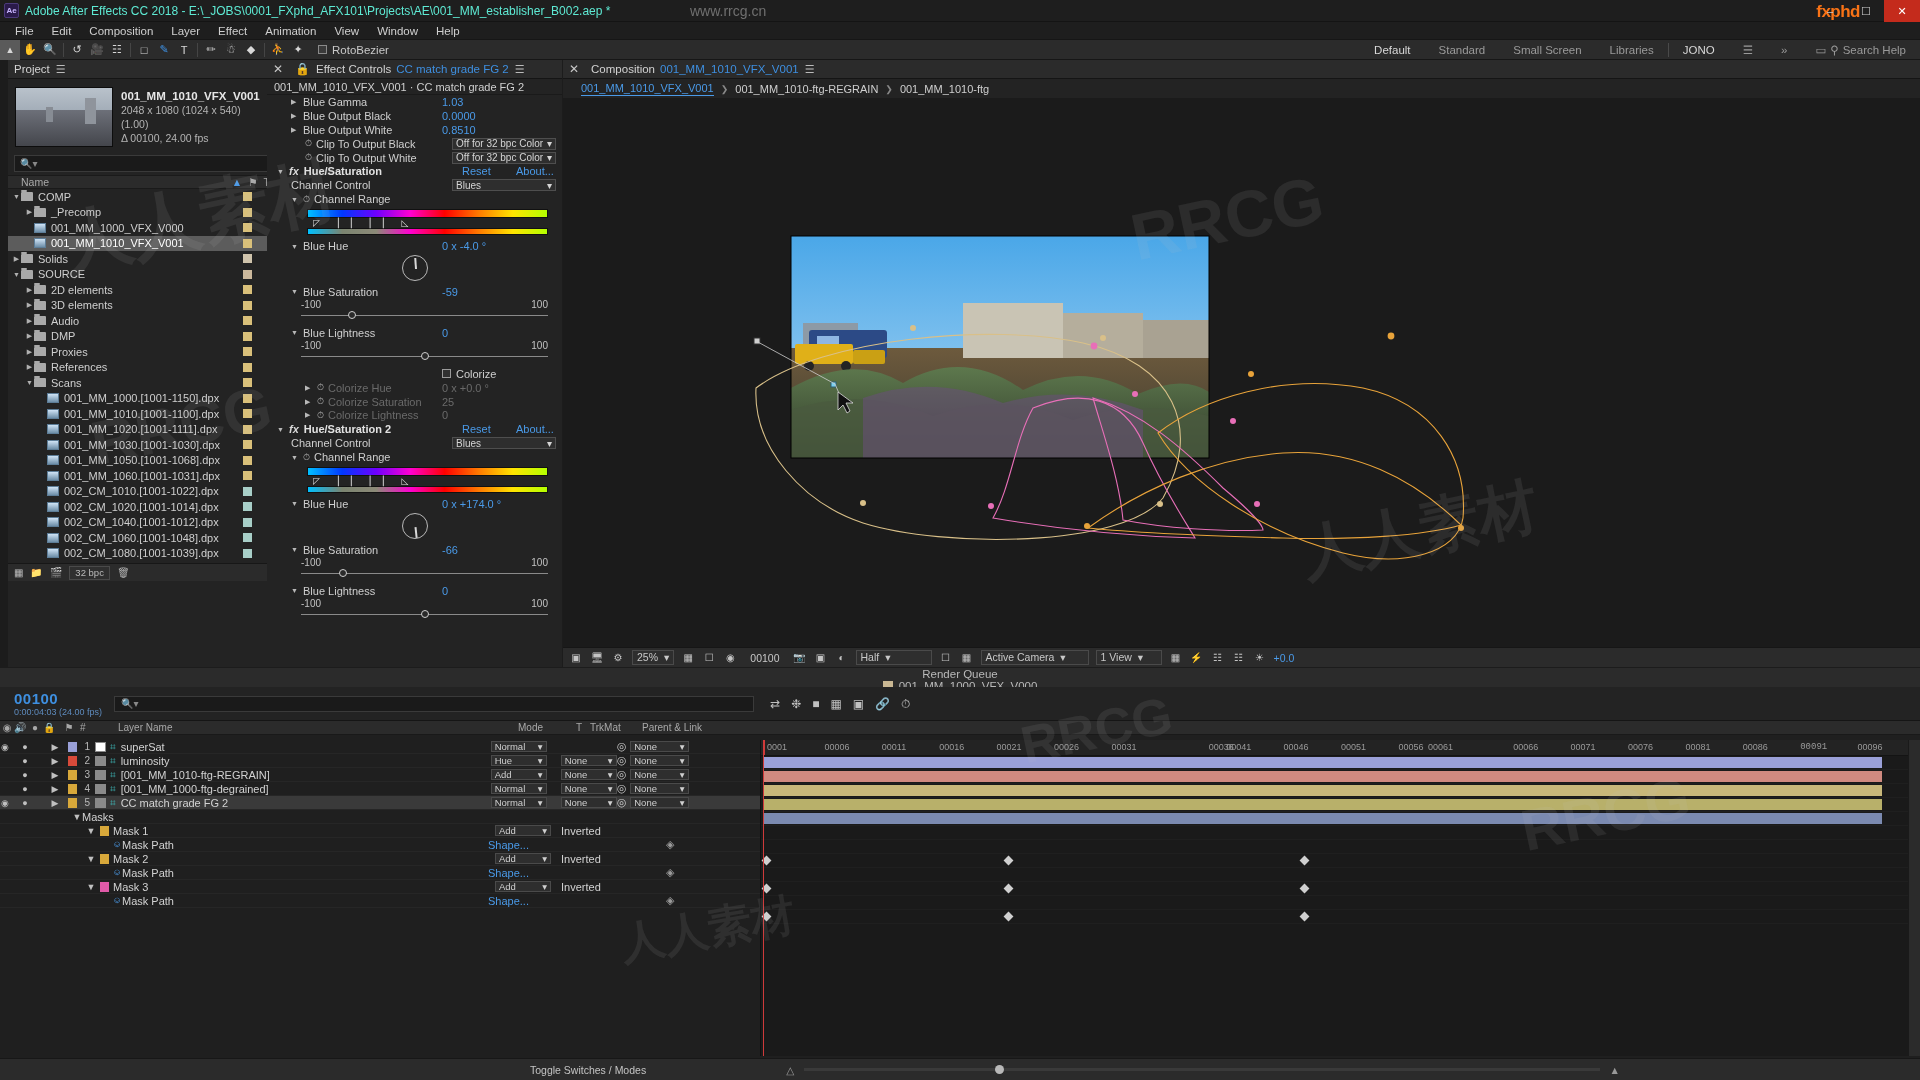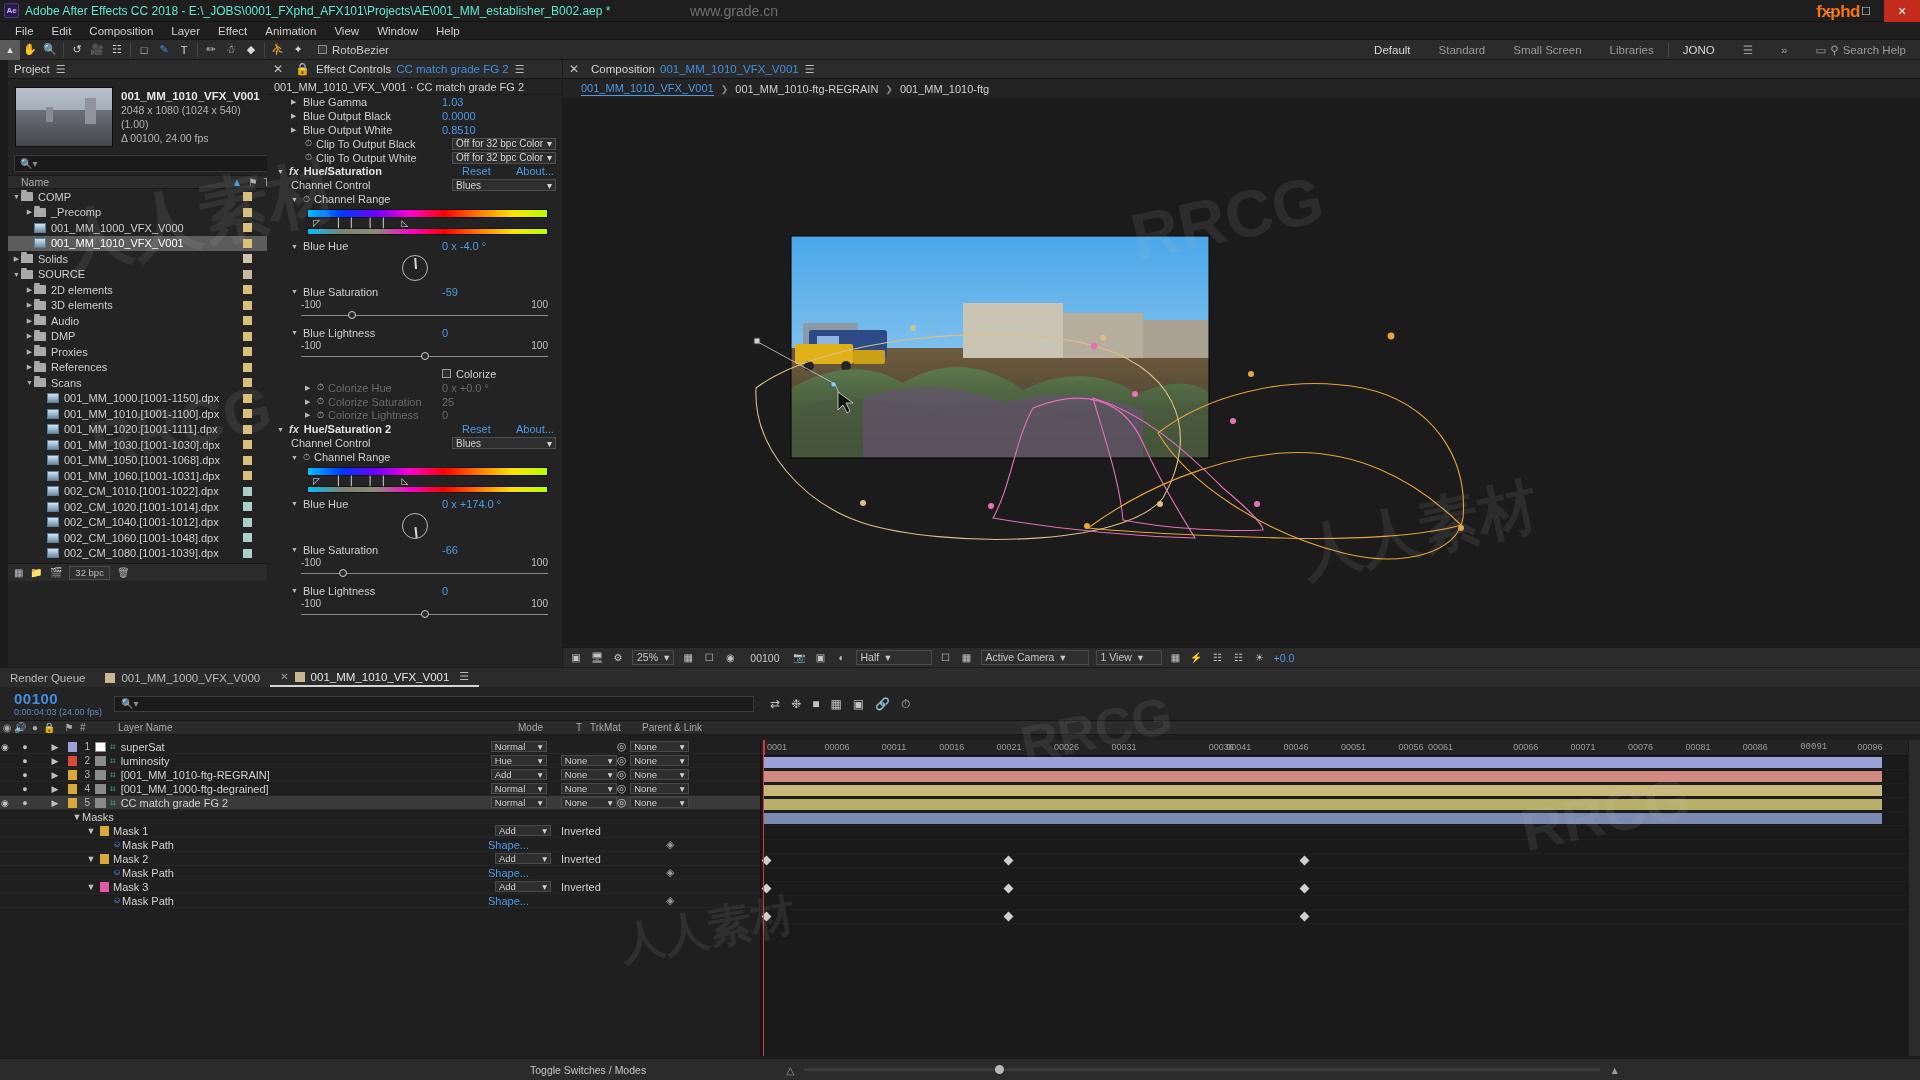--- a/index.html
+++ b/index.html
@@ -99,21 +99,21 @@
   .comp-crumb { height:19px; display:flex; align-items:center; gap:7px; padding-left:18px; font-size:11px; color:#cfcfcf; background:#232323;}
   .crumb-a { color:#4a9ae8; border-bottom:1px solid #4a9ae8; padding-bottom:1px;}
   .chev { color:#888; font-size:9px;}
   .viewer { position:absolute; left:0; top:38px; right:0; bottom:20px; background:#1b1b1b; overflow:hidden;}
   .comp-foot { position:absolute; left:0; right:0; bottom:0; height:20px; background:#2b2b2b; border-top:1px solid #161616; display:flex; align-items:center; gap:7px; padding:0 6px; font-size:10.5px; color:#c8c8c8;}
   .cf-sel { border:1px solid #4a4a4a; background:#2e2e2e; padding:0 4px; line-height:13px; display:flex; align-items:center; gap:6px;}
   .mini { width:14px; height:13px; display:flex; align-items:center; justify-content:center; color:#c4c4c4; font-size:10px;}
 
   
   #timeline { left:0; top:608px; width:1920px; height:412px; background:#1f1f1f;}
-  .tl-tabs { height:19px; background:#2b2b2b; display:flex; align-items:center; gap:0; font-size:11.5px;}
+  .tl-tabs { height:19px; background:#2b2b2b; display:flex; align-items:center; gap:0; font-size:11.5px;flex-direction:column;}
   .tl-tab { display:flex; align-items:center; gap:6px; padding:0 10px; height:19px; color:#b9b9b9;}
   .tl-tab.active { color:#e4e4e4; border-bottom:2px solid #d4d4d4;}
   .tl-ctrl { height:34px; display:flex; align-items:center; background:#232323; position:relative; border-bottom:1px solid #151515;}
   .tc-time { padding-left:14px; }
   .tc-time .big { color:#3e8fe0; font-size:15px; font-weight:bold; letter-spacing:.5px;}
   .tc-time .small { color:#5e8bbd; font-size:9px;}
   .tl-search { margin-left:12px; width:640px; height:16px; background:#1a1a1a; border:1px solid #3a3a3a; display:flex; align-items:center; padding:0 6px; color:#888; font-size:10px;}
   .tl-icons { display:flex; gap:11px; margin-left:16px; color:#c0c0c0; font-size:12px;}
   .tl-head { height:14px; background:#2b2b2b; display:flex; align-items:center; font-size:10px; color:#a8a8a8; border-bottom:1px solid #191919;}
   .lrow { height:14px; display:flex; align-items:center; font-size:11px; color:#d2d2d2; border-bottom:1px solid #262626;}
@@ -134,21 +134,21 @@
   .kf { position:absolute; width:7px; height:7px; background:#d0d0d0; transform:rotate(45deg);}
   .tl-foot { position:absolute; left:0; right:0; bottom:0; height:22px; background:#2b2b2b; border-top:1px solid #171717; display:flex; align-items:center; font-size:10.5px; color:#c4c4c4;}
   .wm { position:absolute; pointer-events:none; color:rgba(200,200,200,.10); font-weight:bold; user-select:none;}
 </style>
 </head>
 <body>
 
 <div class="titlebar">
   <div class="ae-logo">Ae</div>
   <div class="title-text">Adobe After Effects CC 2018 - E:\_JOBS\0001_FXphd_AFX101\Projects\AE\001_MM_establisher_B002.aep *</div>
-  <div class="wm-top">www.grade.cn</div>
+  <div class="wm-top">www.rrcg.cn</div>
   <div class="fxphd"><i>fxphd</i></div>
   <div class="win-btns">
     <div class="win-btn">–</div>
     <div class="win-btn">☐</div>
     <div class="win-btn close">✕</div>
   </div>
 </div>
 
 <div class="menubar" id="menubar">
     <div>File</div>

